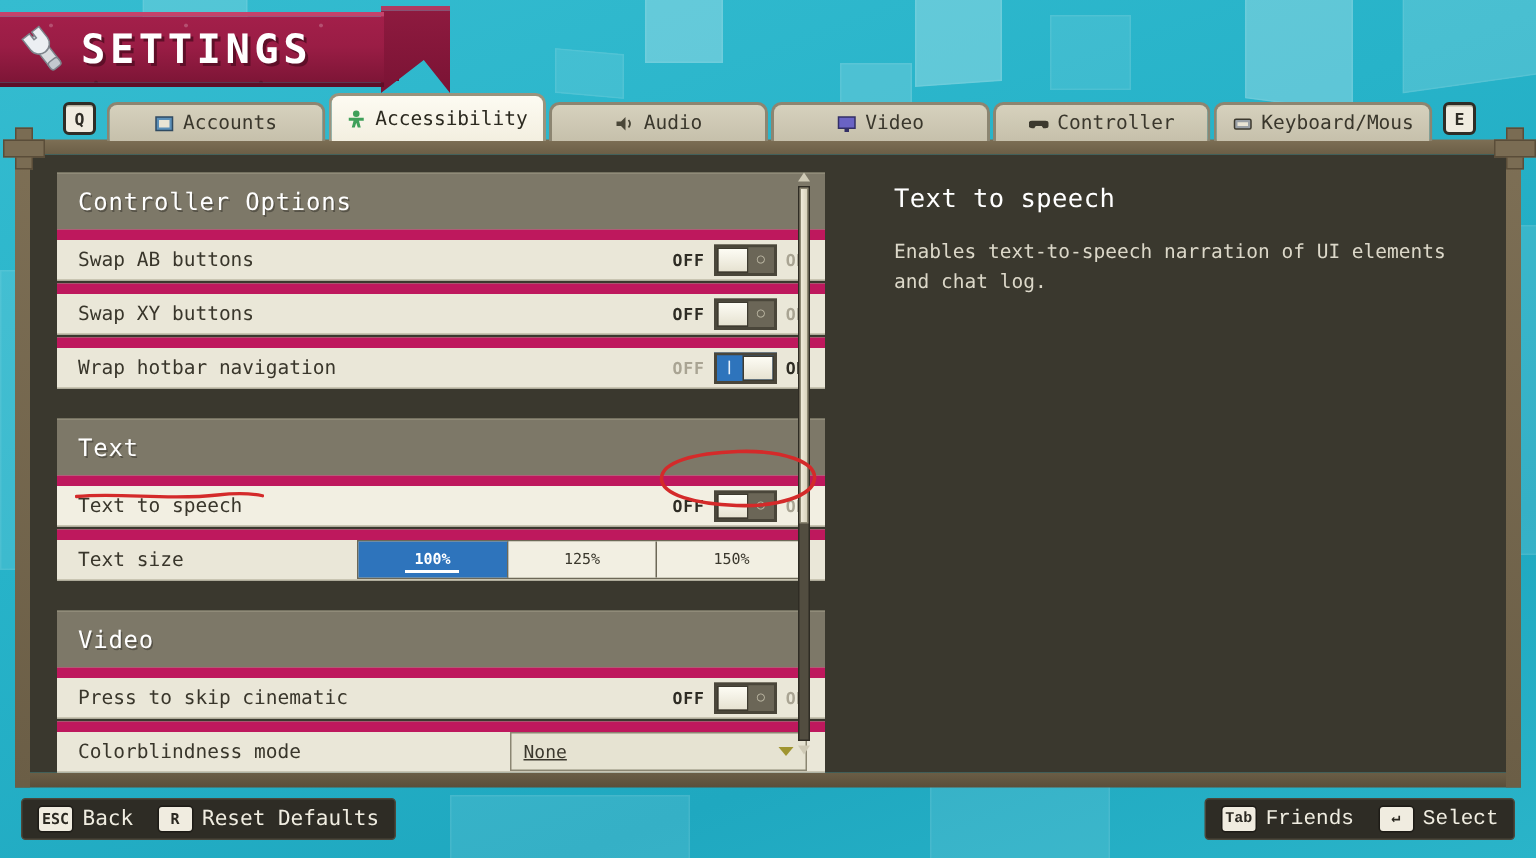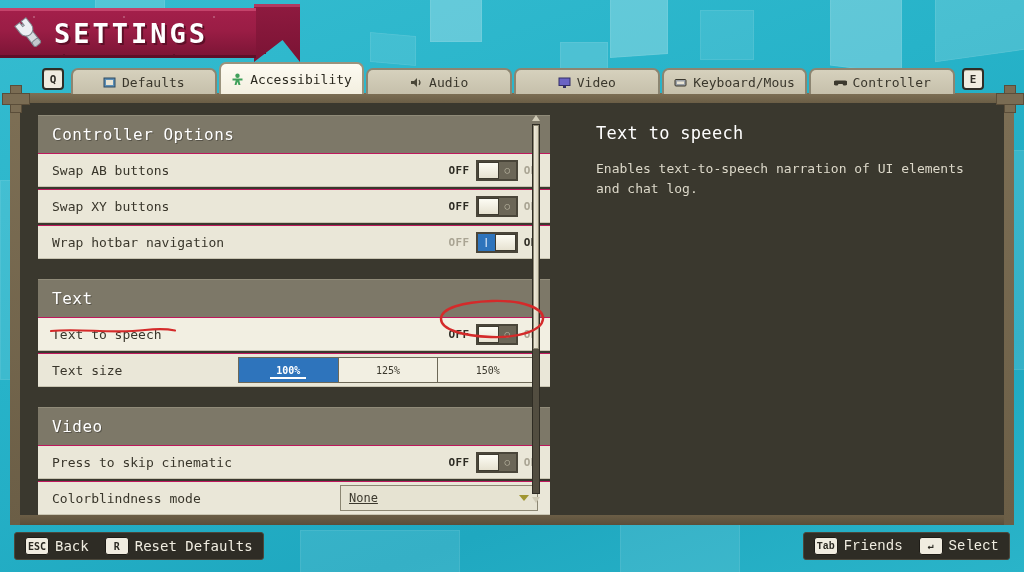--- a/index.html
+++ b/index.html
@@ -204,21 +204,21 @@
     background: #7d7868;
     color: #ffffff;
     font-size: 16px;
     padding: 9px 14px;
     letter-spacing: 0.5px;
     border-top: 1px solid #908b79;
     text-shadow: 1px 1px 0 rgba(0,0,0,0.3);
   }
   .row {
     background: #eae7d8;
-    border-top: 1px solid #be185d;
+    border-top: 7px solid #be185d;
     border-bottom: 1px solid #c9c5b2;
     height: 34px;
     display: flex;
     align-items: center;
     padding: 0 12px 0 14px;
     position: relative;
   }
   .row + .row { margin-top: 2px; }
   .row.light { background: #f2efe2; }
   .row-label {
@@ -467,21 +467,21 @@
   <div class="keycap" id="q-key">Q</div>
   <div class="tabs-wrap">
 
     <div class="tab">
       <span class="tab-ico">
         <svg viewBox="0 0 13 13" width="13" height="13">
           <rect x="1" y="2" width="11" height="9" fill="#5b8fb8" stroke="#2f4a61" stroke-width="1"></rect>
           <rect x="3" y="4" width="7" height="5" fill="#e9e4d4"></rect>
         </svg>
       </span>
-      <span class="tab-label">Defaults</span>
+      <span class="tab-label">Accounts</span>
     </div>
 
     <div class="tab active">
       <span class="tab-ico">
         <svg viewBox="0 0 13 13" width="13" height="13">
           <circle cx="6.5" cy="2.8" r="2.2" fill="#3fa05a"></circle>
           <path d="M1.5 5.5 h10 v2 h-3.2 l1.2 4.5 h-2 l-1-3.2 -1 3.2 h-2 l1.2-4.5 h-3.2 z" fill="#3fa05a"></path>
         </svg>
       </span>
       <span class="tab-label">Accessibility</span>
@@ -503,34 +503,34 @@
           <rect x="1" y="2" width="11" height="7.5" fill="#6a63c4" stroke="#332f66" stroke-width="1"></rect>
           <rect x="5" y="10" width="3" height="2" fill="#332f66"></rect>
         </svg>
       </span>
       <span class="tab-label">Video</span>
     </div>
 
     <div class="tab">
       <span class="tab-ico">
         <svg viewBox="0 0 13 13" width="13" height="13">
+          <path d="M2 4.5 h9 a2.5 2.5 0 0 1 0 5 h-1.5 l-1-1.5 h-4 l-1 1.5 h-1.5 a2.5 2.5 0 0 1 0-5 z" fill="#3c392e"></path>
+        </svg>
+      </span>
+      <span class="tab-label">Controller</span>
+    </div>
+
+    <div class="tab">
+      <span class="tab-ico">
+        <svg viewBox="0 0 13 13" width="13" height="13">
           <rect x="1" y="3.5" width="11" height="6.5" rx="1" fill="#9aa0a6" stroke="#3c392e" stroke-width="1"></rect>
           <rect x="3" y="5.5" width="7" height="2.5" fill="#e9e4d4"></rect>
         </svg>
       </span>
       <span class="tab-label">Keyboard/Mous</span>
-    </div>
-
-    <div class="tab">
-      <span class="tab-ico">
-        <svg viewBox="0 0 13 13" width="13" height="13">
-          <path d="M2 4.5 h9 a2.5 2.5 0 0 1 0 5 h-1.5 l-1-1.5 h-4 l-1 1.5 h-1.5 a2.5 2.5 0 0 1 0-5 z" fill="#3c392e"></path>
-        </svg>
-      </span>
-      <span class="tab-label">Controller</span>
     </div>
 
   </div>
   <div class="keycap" id="e-key">E</div>
 </div>
 
 <div id="frame">
   <div class="frame-bar" id="fb-top"></div>
   <div class="frame-bar" id="fb-bottom"></div>
   <div class="frame-bar" id="fb-left"></div>

